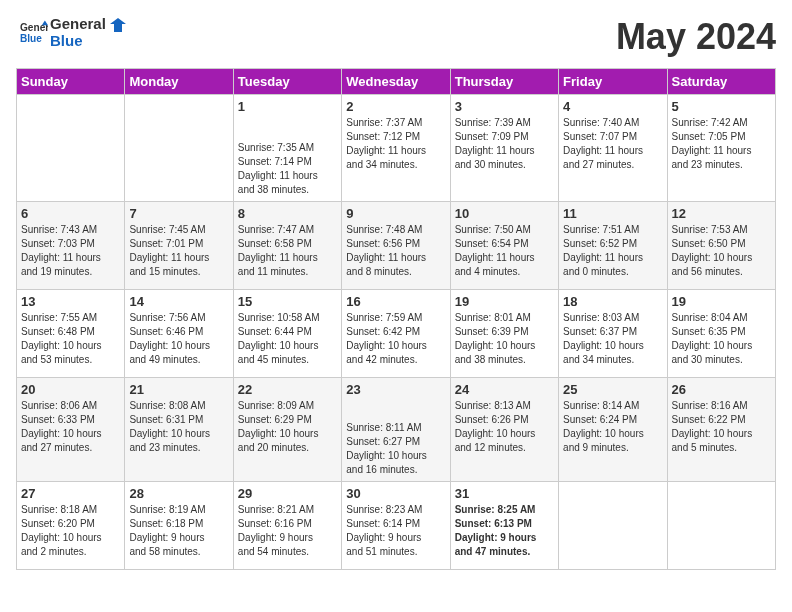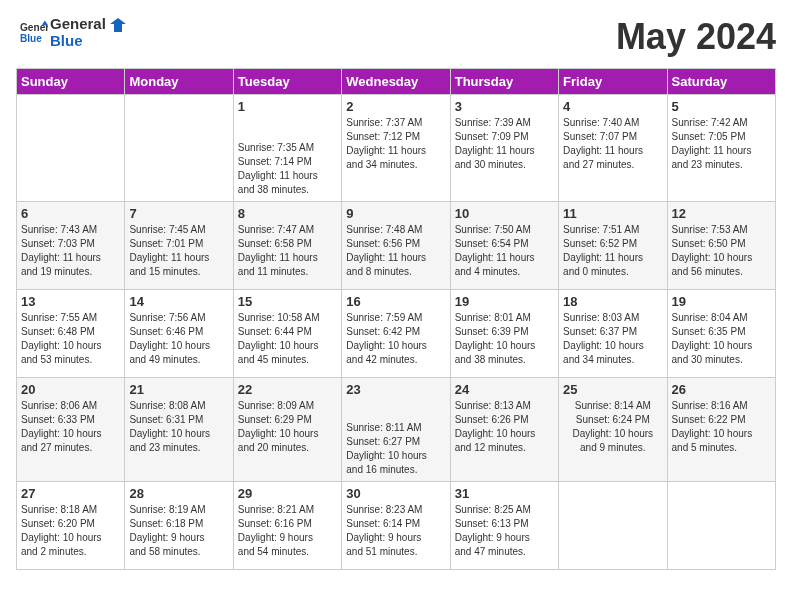--- a/index.html
+++ b/index.html
@@ -284,21 +284,21 @@
         </td>
         <td>
           <span class="day-num">24</span>
           <div class="cell-info" style="white-space: pre-line;">Sunrise: 8:13 AM
 Sunset: 6:26 PM
 Daylight: 10 hours
 and 12 minutes.</div>
         </td>
         <td>
           <span class="day-num">25</span>
-          <div class="cell-info" style="white-space: pre-line; text-align: center;">Sunrise: 8:14 AM
+          <div class="cell-info" style="white-space: pre-line;">Sunrise: 8:14 AM
 Sunset: 6:24 PM
 Daylight: 10 hours
 and 9 minutes.</div>
         </td>
         <td>
           <span class="day-num">26</span>
           <div class="cell-info" style="white-space: pre-line;">Sunrise: 8:16 AM
 Sunset: 6:22 PM
 Daylight: 10 hours
 and 5 minutes.</div>
@@ -328,21 +328,21 @@
         </td>
         <td>
           <span class="day-num">30</span>
           <div class="cell-info" style="white-space: pre-line;">Sunrise: 8:23 AM
 Sunset: 6:14 PM
 Daylight: 9 hours
 and 51 minutes.</div>
         </td>
         <td>
           <span class="day-num">31</span>
-          <div class="cell-info" style="white-space: pre-line;">Sunrise: 8:25 AM
+          <div class="cell-info" style="white-space: pre-line; font-weight: bold;">Sunrise: 8:25 AM
 Sunset: 6:13 PM
 Daylight: 9 hours
 and 47 minutes.</div>
         </td>
         <td></td>
         <td></td>
       </tr>
     </tbody>
 </table>
 

